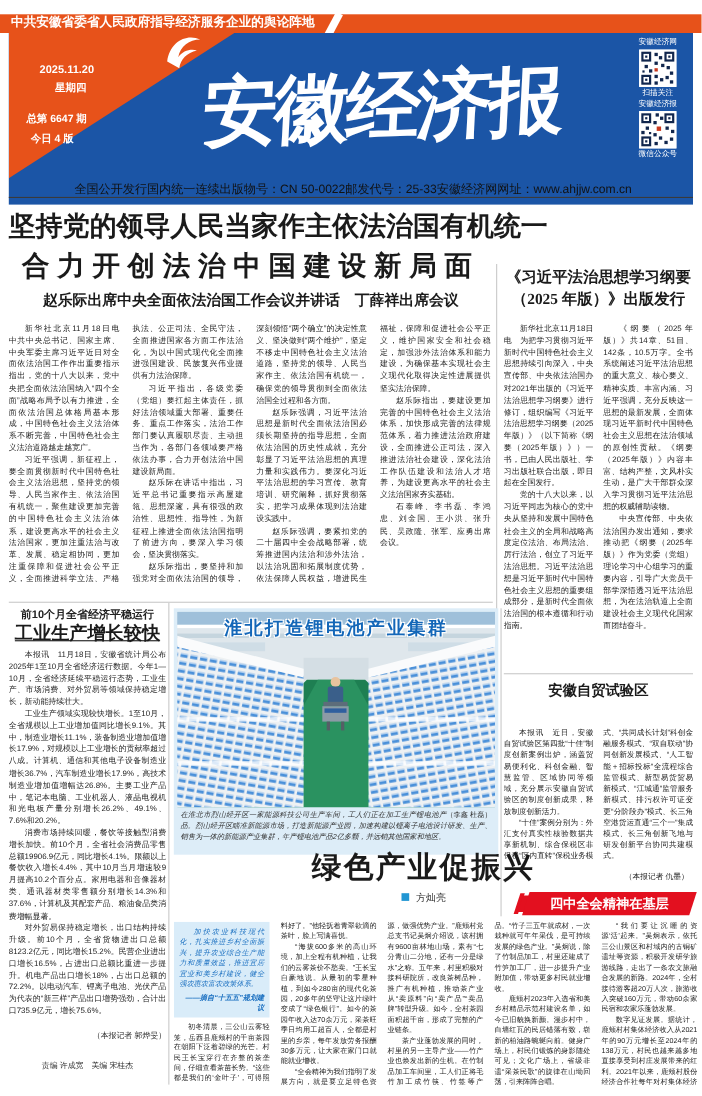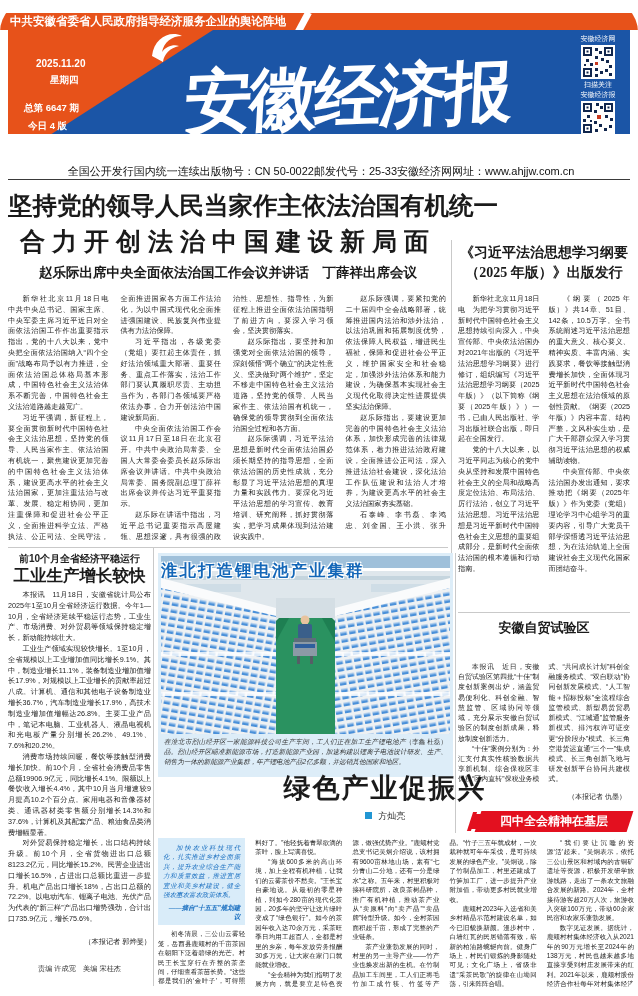--- a/index.html
+++ b/index.html
@@ -1,24 +1,24 @@
 <!DOCTYPE html>
 <html><head>
 <meta charset="utf-8">
 <style>
   html,body{margin:0;padding:0;background:#fff;}
   body{font-family:"Liberation Sans","DejaVu Sans",sans-serif;color:#1a1a1a;}
-  .page{position:relative;width:638px;height:996px;background:#fff;overflow:hidden;border-radius:32px;}
+  .page{position:relative;width:638px;height:996px;background:#fff;overflow:hidden;}
   .abs{position:absolute;}
 
   
   .top-banner{left:0;top:13px;width:638px;height:17px;background:#e7521a;color:#fff;
     font-size:11.5px;font-weight:bold;line-height:17px;padding-left:10px;box-sizing:border-box;}
   .banner-slash{left:300px;top:11px;width:7px;height:22px;background:#fff;transform:rotate(28deg);}
-  .masthead{left:8px;top:30px;width:622px;height:104px;background:#1b55a6;overflow:hidden;}
+  .masthead{left:8px;top:30px;width:622px;height:156px;background:#1b55a6;overflow:hidden;}
   .corner{position:absolute;left:0;top:0;width:205px;height:132px;background:#e7521a;
     -webkit-clip-path:polygon(0 0,100% 0,0 100%);clip-path:polygon(0 0,100% 0,0 100%);}
   .m-date,.m-week,.m-issue,.m-pages{position:absolute;color:#fff;font-weight:bold;}
   .m-date{left:28px;top:28px;font-size:10px;}
   .m-week{left:42px;top:44px;font-size:9.5px;}
   .m-issue{left:16px;top:72px;font-size:9.5px;}
   .m-pages{left:20px;top:90px;font-size:9.5px;}
   .m-logo{position:absolute;left:138px;top:-4px;width:42px;height:42px;}
   .m-title{position:absolute;left:150px;top:8px;width:378px;height:118px;display:flex;
     align-items:center;justify-content:center;color:#fff;font-size:68px;font-weight:900;
@@ -62,29 +62,29 @@
 
   .banner-red{left:478px;top:811px;width:152px;height:21px;background:#e3101f;
     transform:skewX(-18deg);display:flex;align-items:center;justify-content:center;
     box-shadow:-8px 0 0 -3px #e3101f;}
   .banner-red span{transform:skewX(18deg);color:#fff;font-size:12px;font-weight:900;white-space:nowrap;}
   .banner-slash2{left:470px;top:812px;width:4px;height:19px;background:#e3101f;transform:skewX(-18deg);}
 
   
   .ind-kicker{left:8px;top:552px;width:143px;text-align:center;font-size:10px;font-weight:bold;color:#222;}
   .ind-title{left:8px;top:565px;width:143px;text-align:center;font-size:16.5px;font-weight:900;
-    font-family:"Liberation Serif","DejaVu Serif",serif;}
+    font-family:"Liberation Serif","DejaVu Serif",serif;text-decoration:underline;}
   .ind-body{left:8px;top:590px;width:143px;height:345px;font-size:7.2px;line-height:1.5;}
   .ind-byline{left:8px;top:937px;width:143px;text-align:right;font-size:7.2px;color:#222;}
   .editors{left:8px;top:964px;width:143px;text-align:center;font-size:7.2px;color:#333;}
 
   
   .photo-box{left:158px;top:553px;width:295px;height:224px;background:#ddedf8;}
   .photo-wrap{position:absolute;left:3px;top:3px;width:289px;height:178px;overflow:hidden;}
-  .photo-title{position:absolute;left:0;top:4px;width:289px;text-align:left;font-size:16.5px;
+  .photo-title{position:absolute;left:0;top:4px;width:289px;text-align:center;font-size:16.5px;
     font-weight:900;color:#1467b8;font-family:"Liberation Serif","DejaVu Serif",serif;
     text-shadow:-1px -1px 0 #fff,1px -1px 0 #fff,-1px 1px 0 #fff,1px 1px 0 #fff;letter-spacing:2px;}
   .photo-cap{position:absolute;left:6px;top:184px;width:283px;font-size:6.6px;line-height:1.55;
     color:#333;text-align:justify;font-style:italic;}
   .photo-credit{float:right;font-style:normal;}
 
   
   .green-title{left:250px;top:770px;width:270px;text-align:center;font-size:27px;font-weight:900;
     font-family:"Liberation Serif","DejaVu Serif",serif;letter-spacing:2px;}
   .green-byline{left:250px;top:810px;width:270px;text-align:center;font-size:9px;color:#333;}
@@ -193,32 +193,31 @@
 
   <div class="abs gy-head">
     <div>《习近平法治思想学习纲要</div>
     <div>（2025 年版）》出版发行</div>
   </div>
 
   <div class="abs cols lead-body">
       <p>新华社北京11月18日电　中共中央总书记、国家主席、中央军委主席习近平近日对全面依法治国工作作出重要指示指出，党的十八大以来，党中央把全面依法治国纳入“四个全面”战略布局予以有力推进，全面依法治国总体格局基本形成，中国特色社会主义法治体系不断完善，中国特色社会主义法治道路越走越宽广。</p>
       <p>习近平强调，新征程上，要全面贯彻新时代中国特色社会主义法治思想，坚持党的领导、人民当家作主、依法治国有机统一，聚焦建设更加完善的中国特色社会主义法治体系，建设更高水平的社会主义法治国家，更加注重法治与改革、发展、稳定相协同，更加注重保障和促进社会公平正义，全面推进科学立法、严格执法、公正司法、全民守法，全面推进国家各方面工作法治化，为以中国式现代化全面推进强国建设、民族复兴伟业提供有力法治保障。</p>
       <p>习近平指出，各级党委（党组）要扛起主体责任，抓好法治领域重大部署、重要任务、重点工作落实，法治工作部门要认真履职尽责、主动担当作为，各部门各领域要严格依法办事，合力开创法治中国建设新局面。</p>
-      <p>中央全面依法治国工作会议11月17日至18日在北京召开。中共中央政治局常委、全国人大常委会委员长赵乐际出席会议并讲话。中共中央政治局常委、国务院副总理丁薛祥出席会议并传达习近平重要指示。</p>
       <p>赵乐际在讲话中指出，习近平总书记重要指示高屋建瓴、思想深邃，具有很强的政治性、思想性、指导性，为新征程上推进全面依法治国指明了前进方向，要深入学习领会，坚决贯彻落实。</p>
       <p>赵乐际指出，要坚持和加强党对全面依法治国的领导，深刻领悟“两个确立”的决定性意义、坚决做到“两个维护”，坚定不移走中国特色社会主义法治道路，坚持党的领导、人民当家作主、依法治国有机统一，确保党的领导贯彻到全面依法治国全过程和各方面。</p>
       <p>赵乐际强调，习近平法治思想是新时代全面依法治国必须长期坚持的指导思想，全面依法治国的历史性成就，充分彰显了习近平法治思想的真理力量和实践伟力。要深化习近平法治思想的学习宣传、教育培训、研究阐释，抓好贯彻落实，把学习成果体现到法治建设实践中。</p>
       <p>赵乐际强调，要紧扣党的二十届四中全会战略部署，统筹推进国内法治和涉外法治，以法治巩固和拓展制度优势，依法保障人民权益，增进民生福祉，保障和促进社会公平正义，维护国家安全和社会稳定，加强涉外法治体系和能力建设，为确保基本实现社会主义现代化取得决定性进展提供坚实法治保障。</p>
       <p>赵乐际指出，要建设更加完善的中国特色社会主义法治体系，加快形成完善的法律规范体系，着力推进法治政府建设，全面推进公正司法，深入推进法治社会建设，深化法治工作队伍建设和法治人才培养，为建设更高水平的社会主义法治国家夯实基础。</p>
       <p>石泰峰、李书磊、李鸿忠、刘金国、王小洪、张升民、吴政隆、张军、应勇出席会议。</p>
     </div>
   <div class="abs cols gy-body">
       <p>新华社北京11月18日电　为把学习贯彻习近平新时代中国特色社会主义思想持续引向深入，中央宣传部、中央依法治国办对2021年出版的《习近平法治思想学习纲要》进行修订，组织编写《习近平法治思想学习纲要（2025年版）》（以下简称《纲要（2025年版）》）一书，已由人民出版社、学习出版社联合出版，即日起在全国发行。</p>
       <p>党的十八大以来，以习近平同志为核心的党中央从坚持和发展中国特色社会主义的全局和战略高度定位法治、布局法治、厉行法治，创立了习近平法治思想。习近平法治思想是习近平新时代中国特色社会主义思想的重要组成部分，是新时代全面依法治国的根本遵循和行动指南。</p>
-      <p>《纲要（2025年版）》共14章、51目、142条，10.5万字。全书系统阐述习近平法治思想的重大意义、核心要义、精神实质、丰富内涵、实践要求，餐饮等接触型消费增长加快，全面体现习近平新时代中国特色社会主义思想在法治领域的原创性贡献。《纲要（2025年版）》内容丰富、结构严整，文风朴实生动，是广大干部群众深入学习贯彻习近平法治思想的权威辅助读物。</p>
+      <p>《纲要（2025年版）》共14章、51目、142条，10.5万字。全书系统阐述习近平法治思想的重大意义、核心要义、精神实质、丰富内涵、习近平强调，充分反映这一思想的最新发展，全面体现习近平新时代中国特色社会主义思想在法治领域的原创性贡献。《纲要（2025年版）》内容丰富、结构严整，文风朴实生动，是广大干部群众深入学习贯彻习近平法治思想的权威辅助读物。</p>
       <p>中央宣传部、中央依法治国办发出通知，要求推动把《纲要（2025年版）》作为党委（党组）理论学习中心组学习的重要内容，引导广大党员干部学深悟透习近平法治思想，为在法治轨道上全面建设社会主义现代化国家而团结奋斗。</p>
     </div>
 
   <div class="abs vrule" style="left:451px;top:240px;height:368px;"></div>
   <div class="abs hrule" style="left:8px;top:547px;width:440px;"></div>
   <div class="abs hrule" style="left:458px;top:612px;width:172px;"></div>
   <div class="abs vrule" style="left:153px;top:548px;height:438px;"></div>
   <div class="abs vrule" style="left:455px;top:553px;height:280px;"></div>
 
   <div class="abs ind-kicker">前10个月全省经济平稳运行</div>

